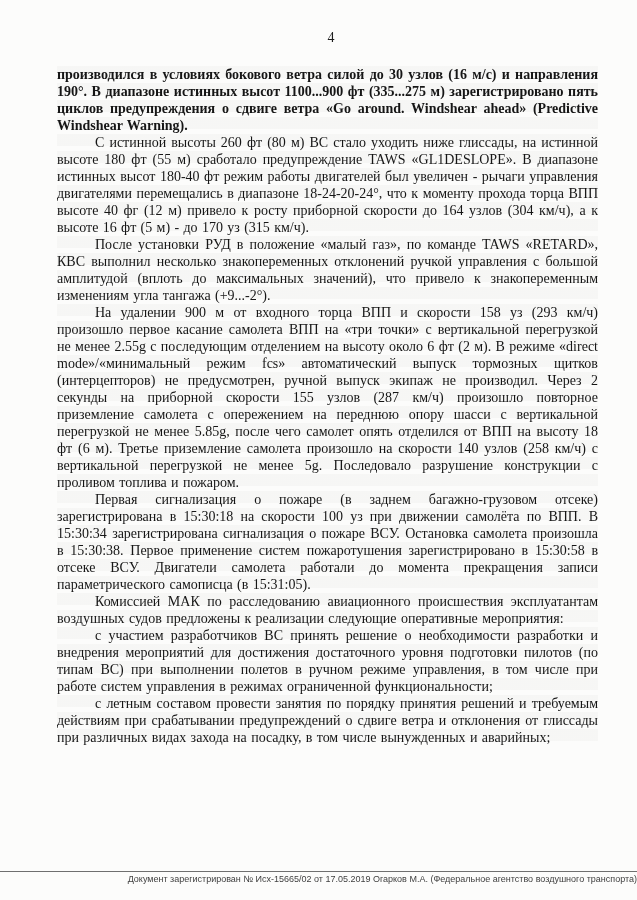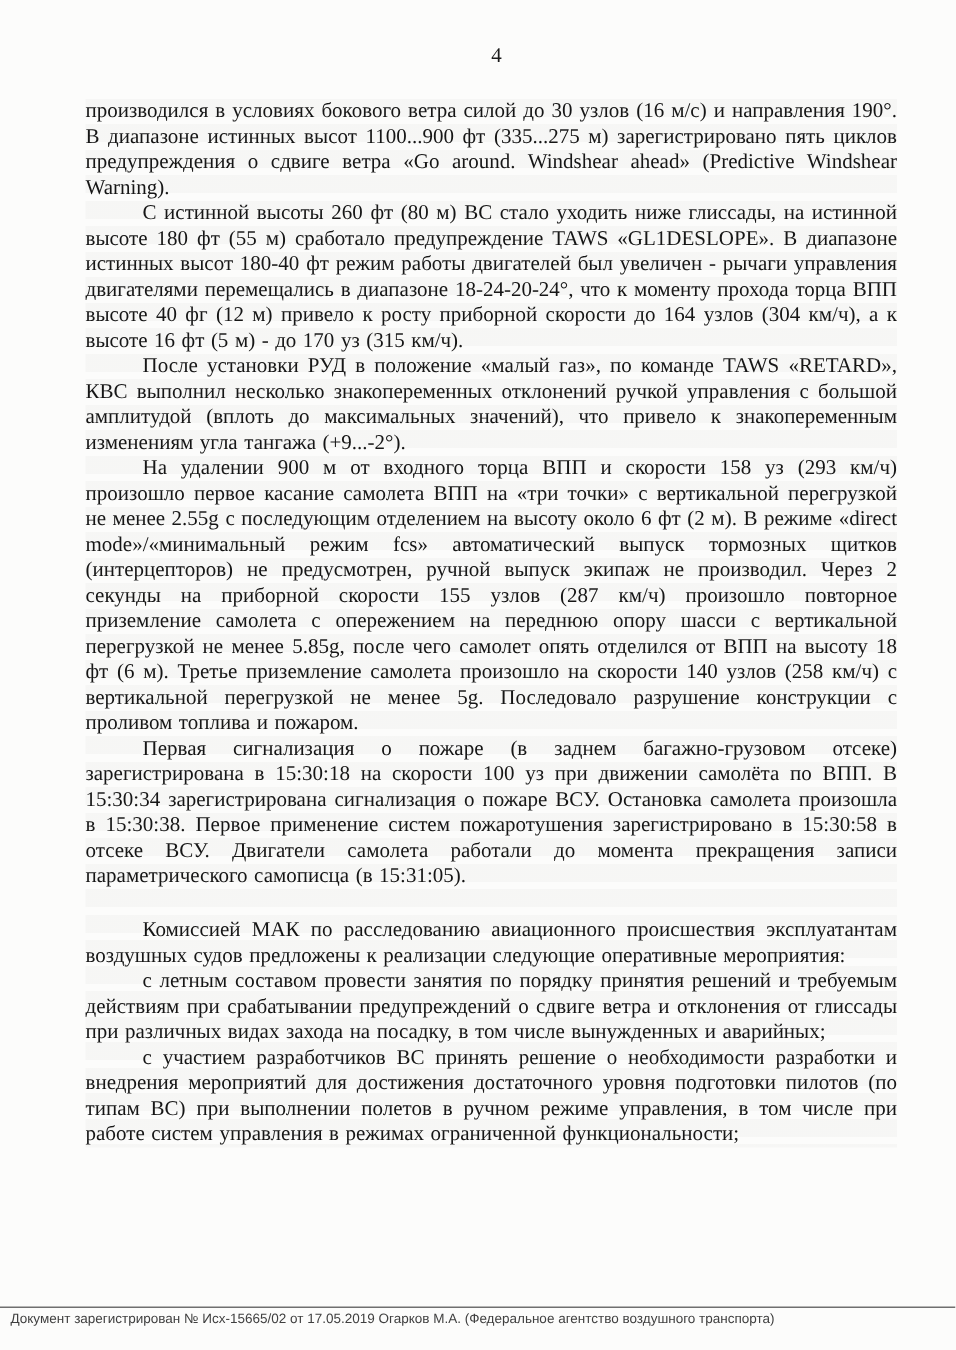--- a/index.html
+++ b/index.html
@@ -43,59 +43,60 @@
       rgba(90,90,80,0.035) 12px,
       rgba(0,0,0,0) 12px,
       rgba(0,0,0,0) 17px
     );
   }
   .para {
     margin: 0;
     text-indent: 38px;
     word-spacing: 0.06em;
   }
-  .para.no-indent { text-indent: 0; }
-  .para.gap-top { margin-top: 19px; }
+  .para.no-indent { text-indent: 0; font-weight: bold; }
+  .para.gap-top { }
   .footer {
     position: absolute;
     left: 0;
     top: 871px;
     width: 637px;
   }
   .footer-rule {
     width: 637px;
     height: 0;
     border-top: 1px solid #6f6f6f;
     margin: 0 0 2px 0;
   }
   .footer-line {
     font-family: "Liberation Sans", sans-serif;
     font-size: 9px;
     line-height: 10.5px;
     color: #3f3f3f;
     padding-left: 7px;
     white-space: nowrap;
+    text-align: right;
   }
 </style>
 </head>
 <body>
 
 <div class="page">
 
   <div class="page-number">4</div>
 
   <div class="body-text">
     <p class="para no-indent">производился в условиях бокового ветра силой до 30 узлов (16 м/с) и направления 190°. В диапазоне истинных высот 1100...900 фт (335...275 м) зарегистрировано пять циклов предупреждения о сдвиге ветра «Go around. Windshear ahead» (Predictive Windshear Warning).</p>
     <p class="para">С истинной высоты 260 фт (80 м) ВС стало уходить ниже глиссады, на истинной высоте 180 фт (55 м) сработало предупреждение TAWS «GL1DESLOPE». В диапазоне истинных высот 180-40 фт режим работы двигателей был увеличен - рычаги управления двигателями перемещались в диапазоне 18-24-20-24°, что к моменту прохода торца ВПП высоте 40 фг (12 м) привело к росту приборной скорости до 164 узлов (304 км/ч), а к высоте 16 фт (5 м) - до 170 уз (315 км/ч).</p>
     <p class="para">После установки РУД в положение «малый газ», по команде TAWS «RETARD», КВС выполнил несколько знакопеременных отклонений ручкой управления с большой амплитудой (вплоть до максимальных значений), что привело к знакопеременным изменениям угла тангажа (+9...-2°).</p>
     <p class="para">На удалении 900 м от входного торца ВПП и скорости 158 уз (293 км/ч) произошло первое касание самолета ВПП на «три точки» с вертикальной перегрузкой не менее 2.55g с последующим отделением на высоту около 6 фт (2 м). В режиме «direct mode»/«минимальный режим fcs» автоматический выпуск тормозных щитков (интерцепторов) не предусмотрен, ручной выпуск экипаж не производил. Через 2 секунды на приборной скорости 155 узлов (287 км/ч) произошло повторное приземление самолета с опережением на переднюю опору шасси с вертикальной перегрузкой не менее 5.85g, после чего самолет опять отделился от ВПП на высоту 18 фт (6 м). Третье приземление самолета произошло на скорости 140 узлов (258 км/ч) с вертикальной перегрузкой не менее 5g. Последовало разрушение конструкции с проливом топлива и пожаром.</p>
     <p class="para">Первая сигнализация о пожаре (в заднем багажно-грузовом отсеке) зарегистрирована в 15:30:18 на скорости 100 уз при движении самолёта по ВПП. В 15:30:34 зарегистрирована сигнализация о пожаре ВСУ. Остановка самолета произошла в 15:30:38. Первое применение систем пожаротушения зарегистрировано в 15:30:58 в отсеке ВСУ. Двигатели самолета работали до момента прекращения записи параметрического самописца (в 15:31:05).</p>
     <p class="para gap-top">Комиссией МАК по расследованию авиационного происшествия эксплуатантам воздушных судов предложены к реализации следующие оперативные мероприятия:</p>
+    <p class="para">с участием разработчиков ВС принять решение о необходимости разработки и внедрения мероприятий для достижения достаточного уровня подготовки пилотов (по типам ВС) при выполнении полетов в ручном режиме управления, в том числе при работе систем управления в режимах ограниченной функциональности;</p>
     <p class="para">с летным составом провести занятия по порядку принятия решений и требуемым действиям при срабатывании предупреждений о сдвиге ветра и отклонения от глиссады при различных видах захода на посадку, в том числе вынужденных и аварийных;</p>
-    <p class="para">с участием разработчиков ВС принять решение о необходимости разработки и внедрения мероприятий для достижения достаточного уровня подготовки пилотов (по типам ВС) при выполнении полетов в ручном режиме управления, в том числе при работе систем управления в режимах ограниченной функциональности;</p>
   </div>
 
   <div class="footer">
     <div class="footer-rule"></div>
     <div class="footer-line">Документ зарегистрирован № Исх-15665/02 от 17.05.2019 Огарков М.А. (Федеральное агентство воздушного транспорта)</div>
   </div>
 
 </div>
 
 </body></html>

